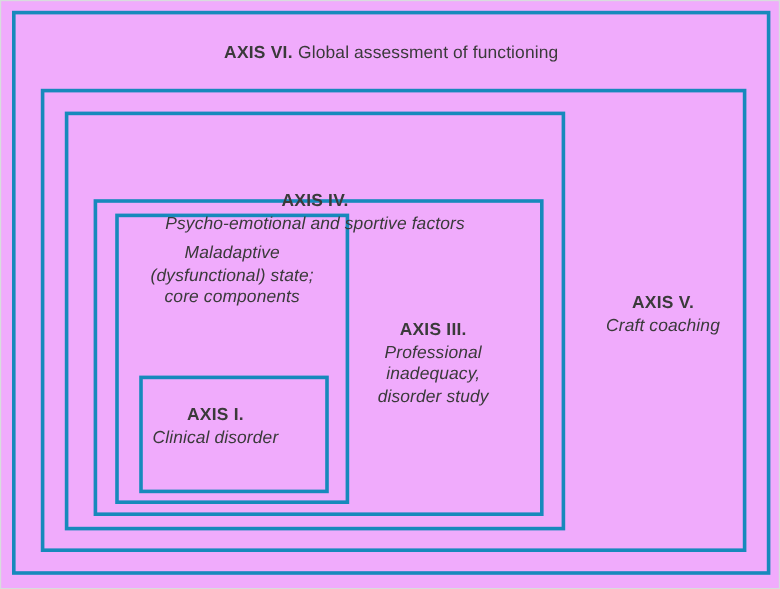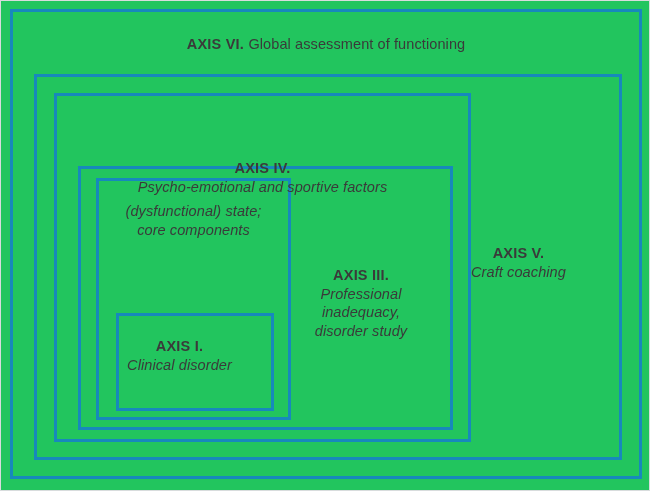--- a/index.html
+++ b/index.html
@@ -7,21 +7,21 @@
     padding: 0;
     background: #ffffff;
   }
   body {
     font-family: "Liberation Sans", sans-serif;
   }
   #canvas {
     position: relative;
     width: 650px;
     height: 491px;
-    background: #22c55e;
+    background: #f0abfc;
     box-sizing: border-box;
     border: 1px solid #d8dcdd;
     overflow: hidden;
   }
   .axis-box {
     position: absolute;
     box-sizing: border-box;
     border: 3px solid #1789bc;
     background: transparent;
   }
@@ -56,21 +56,21 @@
   
   #box-axis6 { left: 9px;   top: 8px;   width: 632px; height: 470px; }
   #box-axis5 { left: 33px;  top: 73px;  width: 588px; height: 386px; }
   #box-axis4 { left: 53px;  top: 92px;  width: 417px; height: 349px; }
   #box-axis3 { left: 77px;  top: 165px; width: 375px; height: 264px; }
   #box-axis2 { left: 95px;  top: 177px; width: 195px; height: 242px; }
   #box-axis1 { left: 115px; top: 312px; width: 158px; height: 98px; }
 
   
   #label-axis6 { left: 9px;   top: 33px;  width: 632px; }
-  #label-axis5 { left: 448px; top: 243px; width: 139px; text-align: center; }
+  #label-axis5 { left: 482px; top: 243px; width: 139px; text-align: center; }
   #label-axis4 { left: 53px;  top: 110px; width: 417px; margin-top: 48px; }
   #label-axis3 { left: 290px; top: 265px; width: 140px; }
   #label-axis2 { left: 95px;  top: 201px; width: 195px; }
   #label-axis1 { left: 115px; top: 336px; width: 127px; }
 </style>
 </head>
 <body>
 
 <div id="canvas">
 
@@ -96,20 +96,21 @@
   </div>
 
   <div class="axis-label stack-label" id="label-axis3">
     <span class="axis-title">AXIS III.</span>
     <span class="axis-sub">Professional</span>
     <span class="axis-sub">inadequacy,</span>
     <span class="axis-sub">disorder study</span>
   </div>
 
   <div class="axis-label stack-label" id="label-axis2">
+    <span class="axis-sub">Maladaptive</span>
     <span class="axis-sub">(dysfunctional) state;</span>
     <span class="axis-sub">core components</span>
   </div>
 
   <div class="axis-label stack-label" id="label-axis1">
     <span class="axis-title">AXIS I.</span>
     <span class="axis-sub">Clinical disorder</span>
   </div>
 
 </div>

